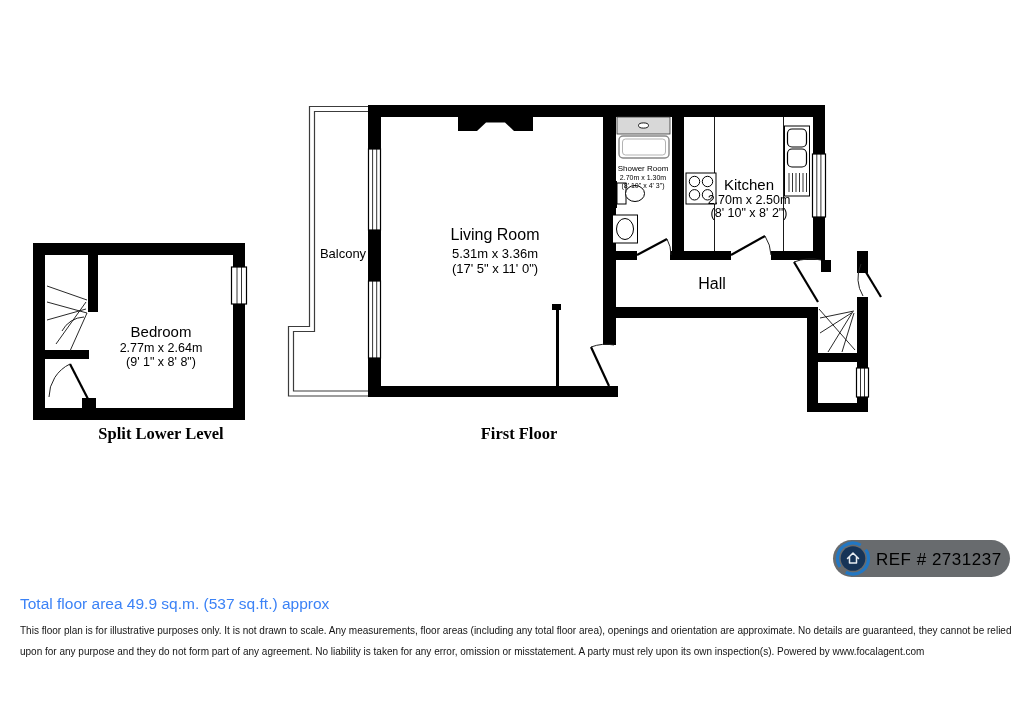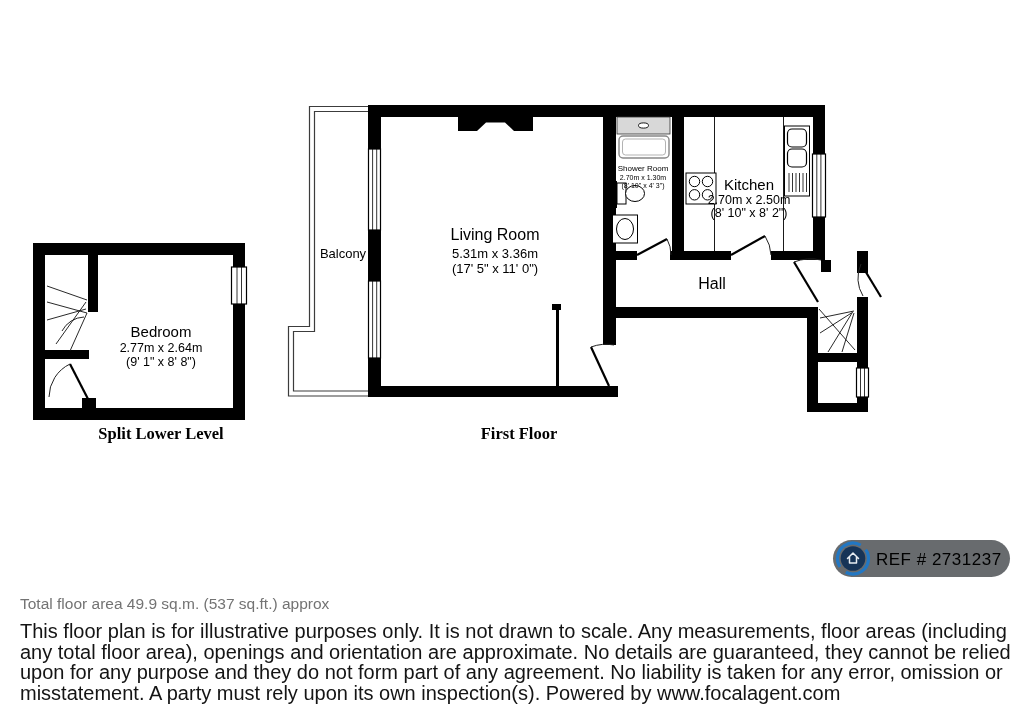--- a/index.html
+++ b/index.html
@@ -3,24 +3,24 @@
 <meta charset="utf-8">
 <style>
   html,body{margin:0;padding:0;}
   body{
     width:1024px;height:716px;position:relative;background:#ffffff;overflow:hidden;
     font-family:"Liberation Sans",sans-serif;color:#141414;
   }
   .plan-svg{position:absolute;left:0;top:0;}
   .badge-svg{position:absolute;left:831px;top:538px;}
   .total-area{
-    position:absolute;left:20px;top:595px;font-size:15.5px;color:#737373;white-space:nowrap;
+    position:absolute;left:20px;top:595px;font-size:15.5px;color:#3b82f6;white-space:nowrap;
   }
   .disclaimer{
-    position:absolute;left:20px;top:621px;width:992px;font-size:20px;line-height:20.5px;color:#141414;
+    position:absolute;left:20px;top:621px;width:992px;font-size:10px;line-height:20.5px;color:#141414;
   }
   svg text{fill:#000;}
   .room-name{font-size:15px;}
   .room-dims{font-size:12.5px;}
   .lvl{font-family:"Liberation Serif",serif;font-weight:bold;font-size:16.5px;}
 </style>
 </head>
 <body>
 
 <svg class="plan-svg" width="1024" height="530" viewBox="0 0 1024 530">

